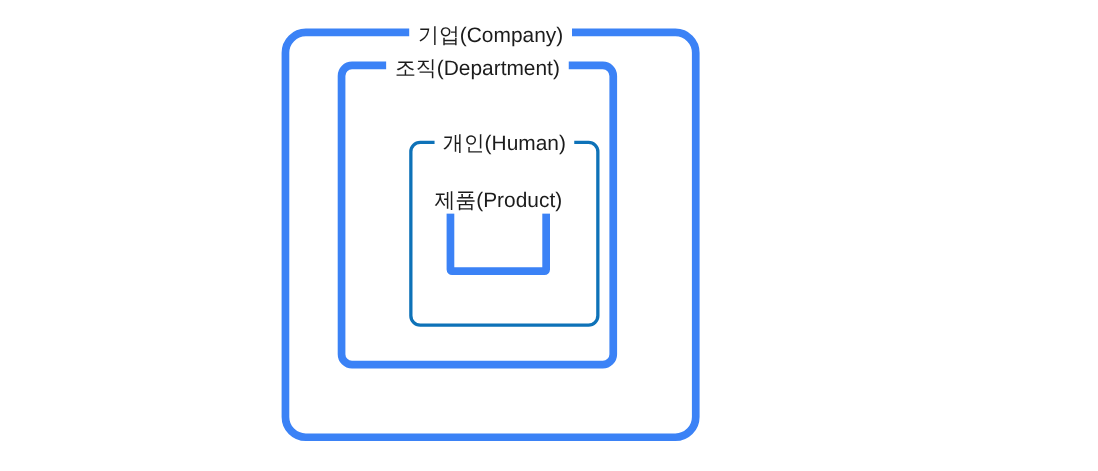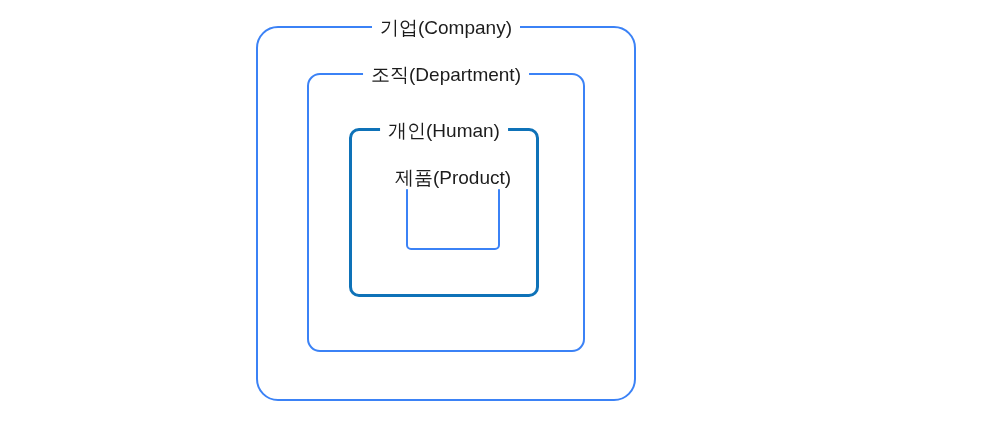--- a/index.html
+++ b/index.html
@@ -10,21 +10,21 @@
   .canvas {
     position: relative;
     width: 998px;
     height: 428px;
     background: #ffffff;
     overflow: hidden;
     font-family: "Liberation Sans", sans-serif;
   }
   .box {
     position: absolute;
-    border: 2px solid #3b82f6;
+    border: 7px solid #3b82f6;
     background: transparent;
     box-sizing: border-box;
   }
   .box .label {
     position: absolute;
     top: 0;
     left: 50%;
     transform: translate(-50%, -50%);
     background: #ffffff;
     padding: 0 8px;
@@ -36,29 +36,29 @@
   }
   .box-company {
     left: 256px;
     top: 26px;
     width: 380px;
     height: 375px;
     border-radius: 22px;
   }
   .box-department {
     left: 307px;
-    top: 73px;
-    width: 278px;
+    top: 56px;
+    width: 254px;
     height: 279px;
     border-radius: 13px;
   }
   .box-human {
-    left: 349px;
+    left: 372px;
     top: 128px;
-    width: 190px;
+    width: 173px;
     height: 169px;
     border: 3px solid #0e72b8;
     border-radius: 10px;
   }
   .box-product {
     left: 406px;
     top: 184px;
     width: 94px;
     height: 66px;
     border-radius: 5px;

